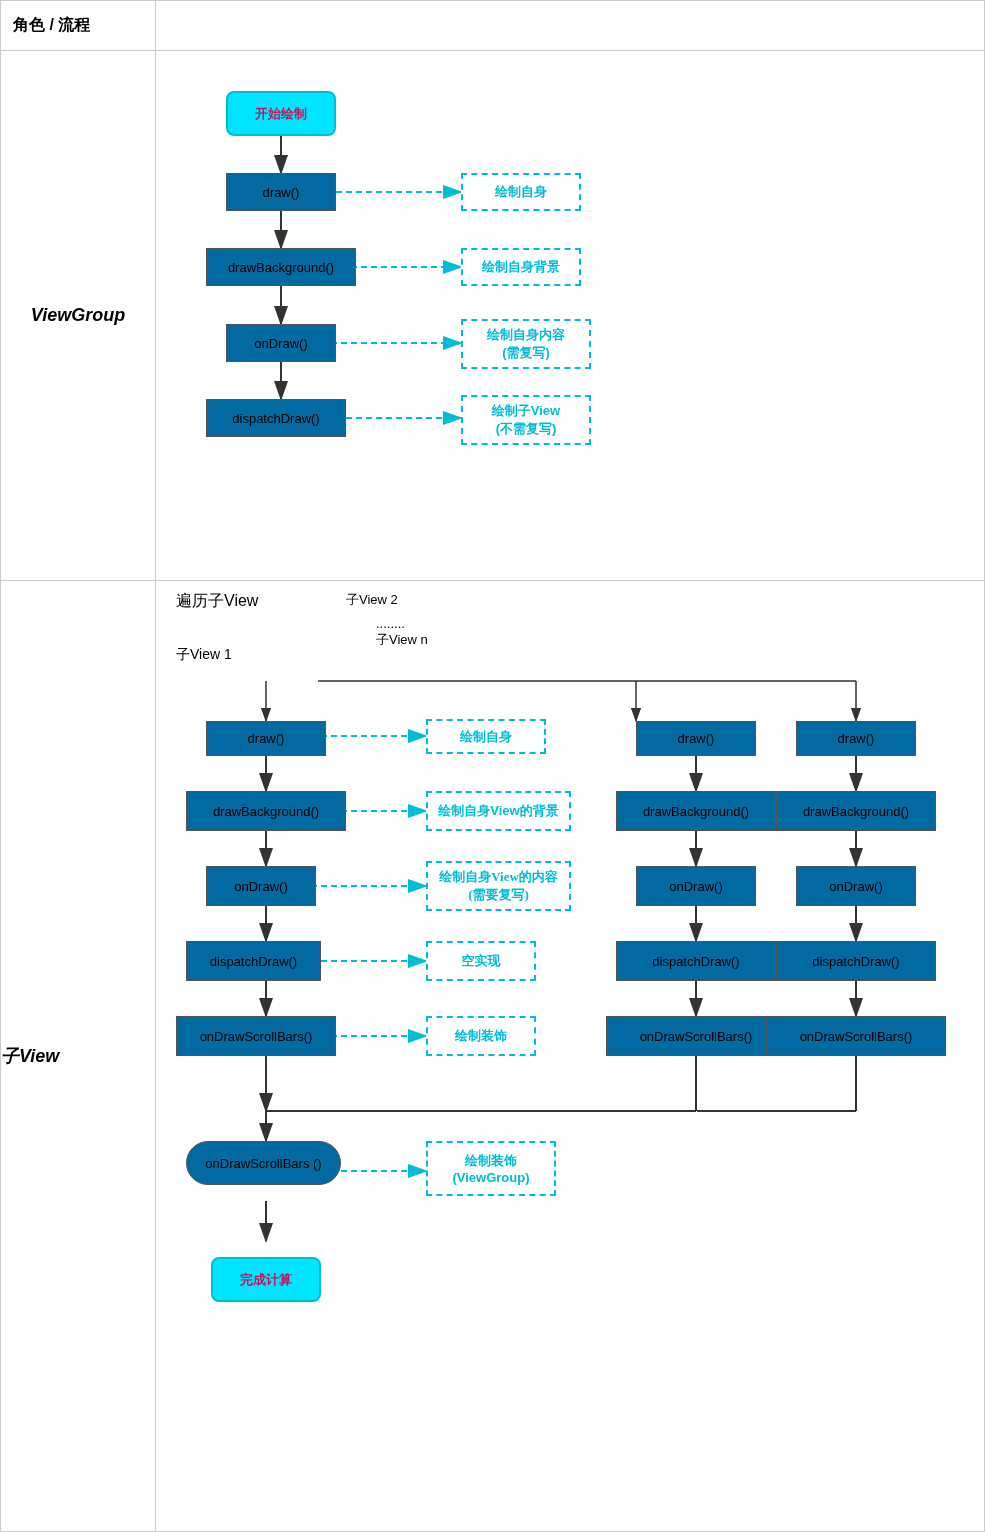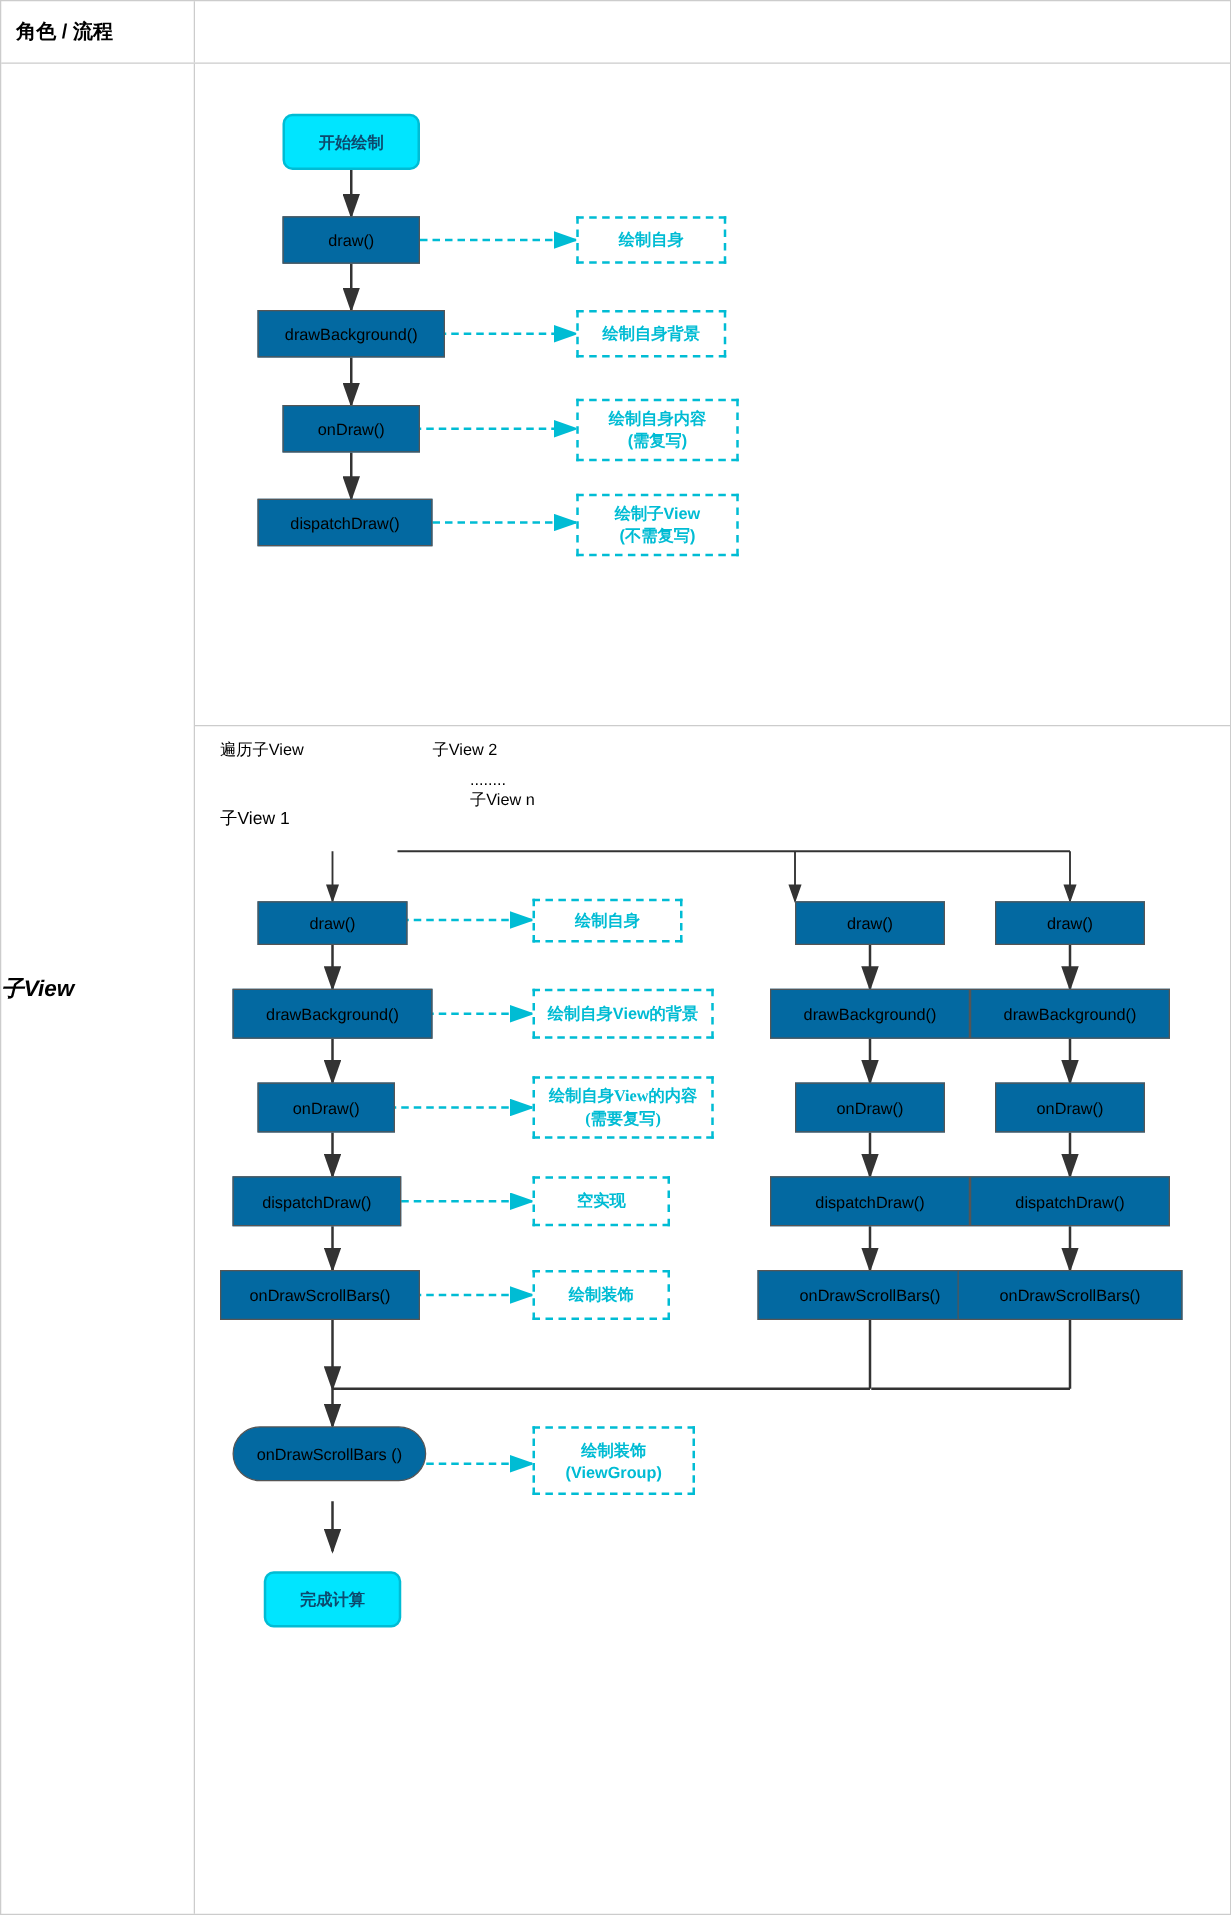--- a/index.html
+++ b/index.html
@@ -112,21 +112,21 @@
       display: flex;
       align-items: center;
       justify-content: center;
       font-size: 13px;
       text-align: center;
     }
 
     .flow-box-cyan {
       border: 2px solid #00bcd4;
       background: #00e5ff;
-      color: #0c4a6e;
+      color: #be185d;
       font-weight: bold;
       border-radius: 8px;
     }
 
     .flow-box-dashed {
       border: 2px dashed #00bcd4;
       background: #fff;
       color: #00bcd4;
       font-weight: bold;
     }
@@ -163,20 +163,23 @@
   <div class="header-row">
     <div class="header-role">
       <span>角色 / 流程</span>
     </div>
     <div class="header-flow"></div>
   </div>
 
   <div class="content-area">
 
     <div class="role-column">
+      <div class="role-viewgroup">
+        <span class="role-label">ViewGroup</span>
+      </div>
       <div class="role-childview">
         <span class="role-label">子View</span>
       </div>
     </div>
 
     <div class="flow-column">
 
       <div class="vg-section">
         <div class="vg-flow" style="position:relative;width:820px;height:490px;">
 
@@ -225,21 +228,21 @@
 (需复写)</div>
 
           <div class="box-abs flow-box flow-box-dashed" style="left:285px;top:324px;width:130px;height:50px;white-space:pre-line;">绘制子View
 (不需复写)</div>
 
         </div>
       </div>
 
       <div class="cv-section" style="position:relative;padding:0;">
 
-        <div style="position:absolute;top:10px;left:20px;font-size:13px;">遍历子View</div>
+        <div style="position:absolute;top:10px;left:20px;font-size:16px;">遍历子View</div>
         <div style="position:absolute;top:10px;left:190px;font-size:13px;">子View 2</div>
         <div style="position:absolute;top:35px;left:220px;font-size:13px;">
           <span>........</span><br>
           <span>子View n</span>
         </div>
         <div style="position:absolute;top:65px;left:20px;font-size:14px;">子View 1</div>
 
         <svg style="position:absolute;top:0;left:0;width:830px;height:1000px;overflow:visible;" width="830" height="1000">
           <defs>
             <marker id="ah2" markerWidth="10" markerHeight="7" refX="9" refY="3.5" orient="auto">

